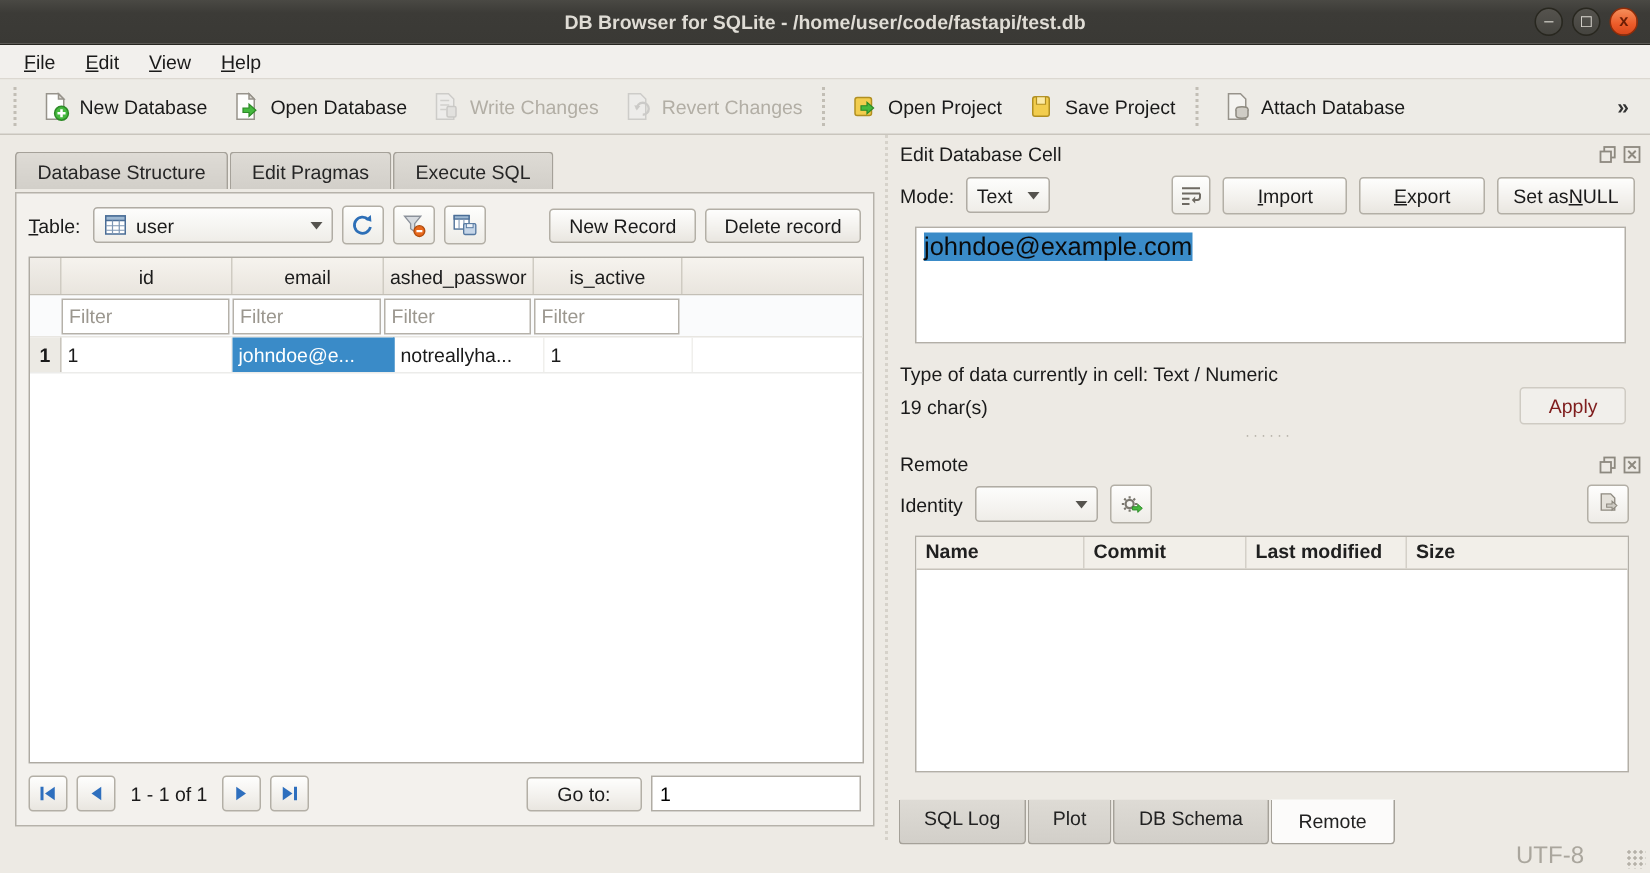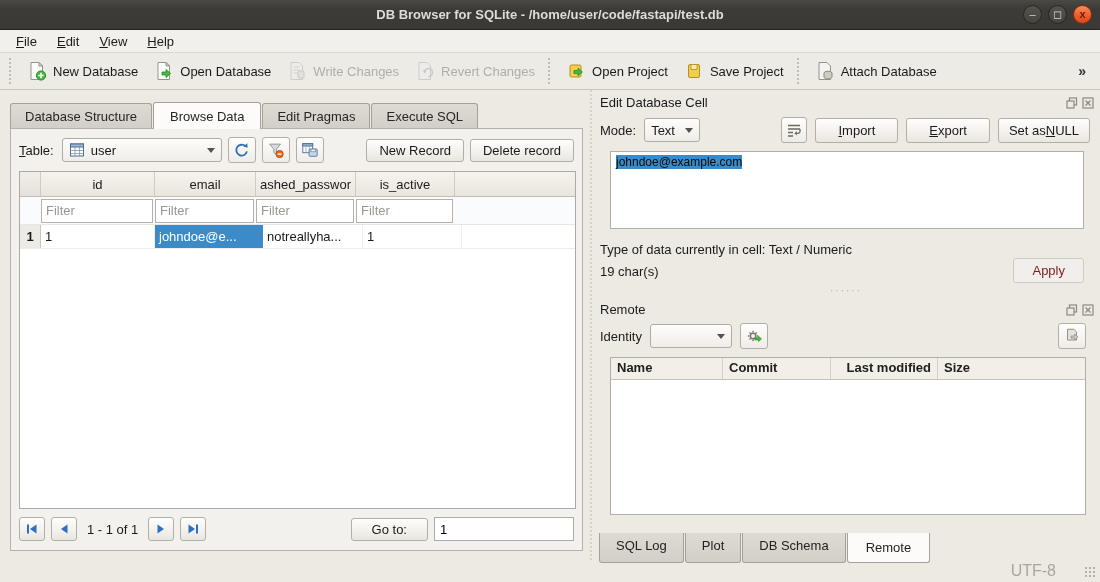--- a/index.html
+++ b/index.html
@@ -112,21 +112,21 @@
   .goto-input { width:140px; height:24px; border:1px solid #b0aca4; background:#fff; font-family:"Liberation Sans",sans-serif; font-size:13px; padding:0 5px; }
   
   .right-panel { position:absolute; top:90px; left:590px; width:510px; height:470px; border-left:2px dotted #d6d2ca; }
   .dock-title { display:flex; align-items:center; padding:5px 6px 2px 8px; }
   .dock-title .t { font-size:13px; color:#1a1a1a; }
   .dock-title .dock-btns { margin-left:auto; }
   .mode-row { display:flex; align-items:center; gap:8px; padding:5px 10px 0 8px; }
   .mode-combo { width:56px; }
   .cell-editor {
     margin:8px 16px 0 18px; height:78px; background:#fff;
-    border:1px solid #b3afa7; padding:3px 5px; font-size:12px; overflow:hidden;
+    border:1px solid #b3afa7; padding:3px 5px; font-size:17px; overflow:hidden;
   }
   .cell-editor .sel { background:#3a8bc8; color:#0a0a0a; }
   .info-row { display:flex; padding:10px 16px 0 8px; }
   .info-text div { line-height:22px; }
   .info-row .apply { margin-left:auto; align-self:flex-end; padding:4px 18px; }
   .h-splitter { height:14px; display:flex; align-items:center; justify-content:center; color:#b5b1a8; font-size:10px; letter-spacing:2px; }
   .identity-row { display:flex; align-items:center; gap:8px; padding:4px 14px 0 8px; }
   .identity-combo { width:82px; }
   .remote-table { margin:8px 14px 0 18px; height:158px; background:#fff; border:1px solid #b3afa7; }
   .rt-header { display:flex; height:22px; background:#f2efe9; border-bottom:1px solid #c6c2ba; }
@@ -247,21 +247,20 @@
       </span>
     <span>Attach Database</span>
   </div>
 
   <span class="tb-overflow">»</span>
 </div>
 
 <div class="left-panel">
   <div class="tabbar">
     <div class="tab">Database Structure</div>
-    <div class="tab active">Browse Data</div>
     <div class="tab">Edit Pragmas</div>
     <div class="tab">Execute SQL</div>
   </div>
 
   <div class="panel-frame">
 
     <div class="controls-row">
       <span style="margin-right:2px;"><u>T</u>able:</span>
       <div class="combo table-combo">
         <span>
@@ -446,21 +445,21 @@
           <path d="M5 2.5h7l3 3v9H5z" fill="#e4e1da" stroke="#8d897f"></path>
           <path d="M9 10h4V8l3.6 3.2L13 14.4v-2h-4z" fill="#cfccc5" stroke="#8d897f" stroke-width=".8"></path>
         </svg>
       </div>
   </div>
 
   <div class="remote-table">
     <div class="rt-header">
       <div class="rt-cell" style="width:112px;">Name</div>
       <div class="rt-cell" style="width:108px;">Commit</div>
-      <div class="rt-cell" style="width:107px;text-align:right;">Last modified</div>
+      <div class="rt-cell" style="width:107px;">Last modified</div>
       <div class="rt-cell" style="flex:1; border-right:none;">Size</div>
     </div>
   </div>
 
   <div class="bottom-tabbar">
     <div class="btab">SQL Log</div>
     <div class="btab">Plot</div>
     <div class="btab">DB Schema</div>
     <div class="btab active">Remote</div>
   </div>

